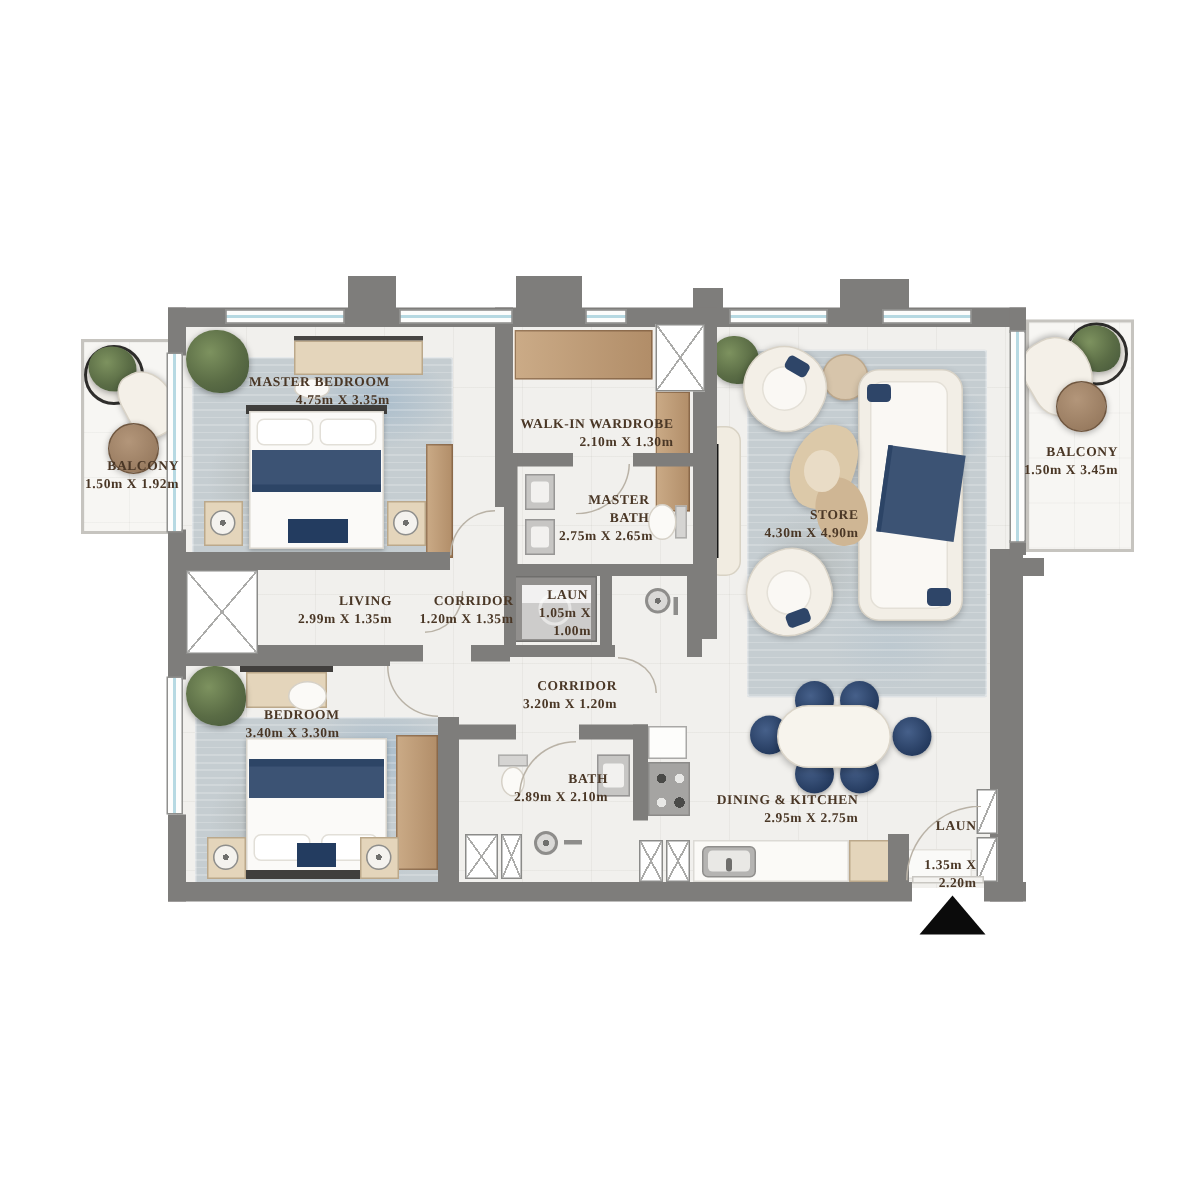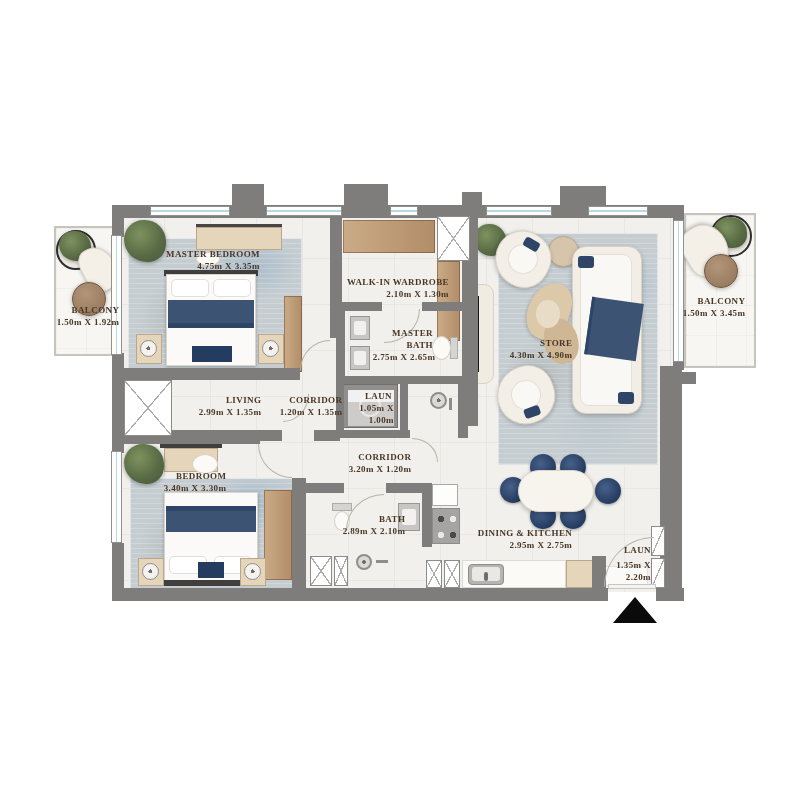--- a/index.html
+++ b/index.html
@@ -43,21 +43,21 @@
   .pot{border-radius:50%;border:2px solid #2f2e2c;background:#efece6;}
   .lamp{border-radius:50%;border:1.5px solid #8e8e8c;background:radial-gradient(circle,#6f6f6d 0 2px,#f4f2ee 2px);}
   .chairN{width:26px;height:26px;border-radius:50%;
     background:radial-gradient(circle at 40% 38%,#46608a,#243a5e 72%);
     box-shadow:0 1px 3px rgba(0,0,0,.35);}
   .oval{background:#fbfaf7;border:1px solid #d6d1c7;border-radius:50%;}
   .room-label{position:absolute;text-align:right;color:#4a3726;
     font:bold 9px/1.35 "Liberation Serif",serif;letter-spacing:.4px;transform:translateX(-50%);z-index:60;}
   .room-label .rname,.room-label .rdims{white-space:nowrap;display:block;}
   .wrapname .rname{white-space:normal;width:58px;margin:0 auto;}
-  .wrapdims .rdims{white-space:normal;width:48px;margin:3px auto;}
+  .wrapdims .rdims{white-space:normal;width:48px;margin:14px auto;}
   .laun .rname{background:rgba(255,255,255,.88);padding:0 2px;}
   .laun .rdims{white-space:normal;width:46px;margin:0 auto;background:rgba(255,255,255,.55);}
   .tri{width:0;height:0;border-left:22px solid transparent;border-right:22px solid transparent;border-bottom:26px solid #0b0b0b;}
 </style>
 </head>
 <body>
 
 <div class="plan">
 
   <i class="floor" style="left:118px;top:212px;width:560px;height:380px"></i>

